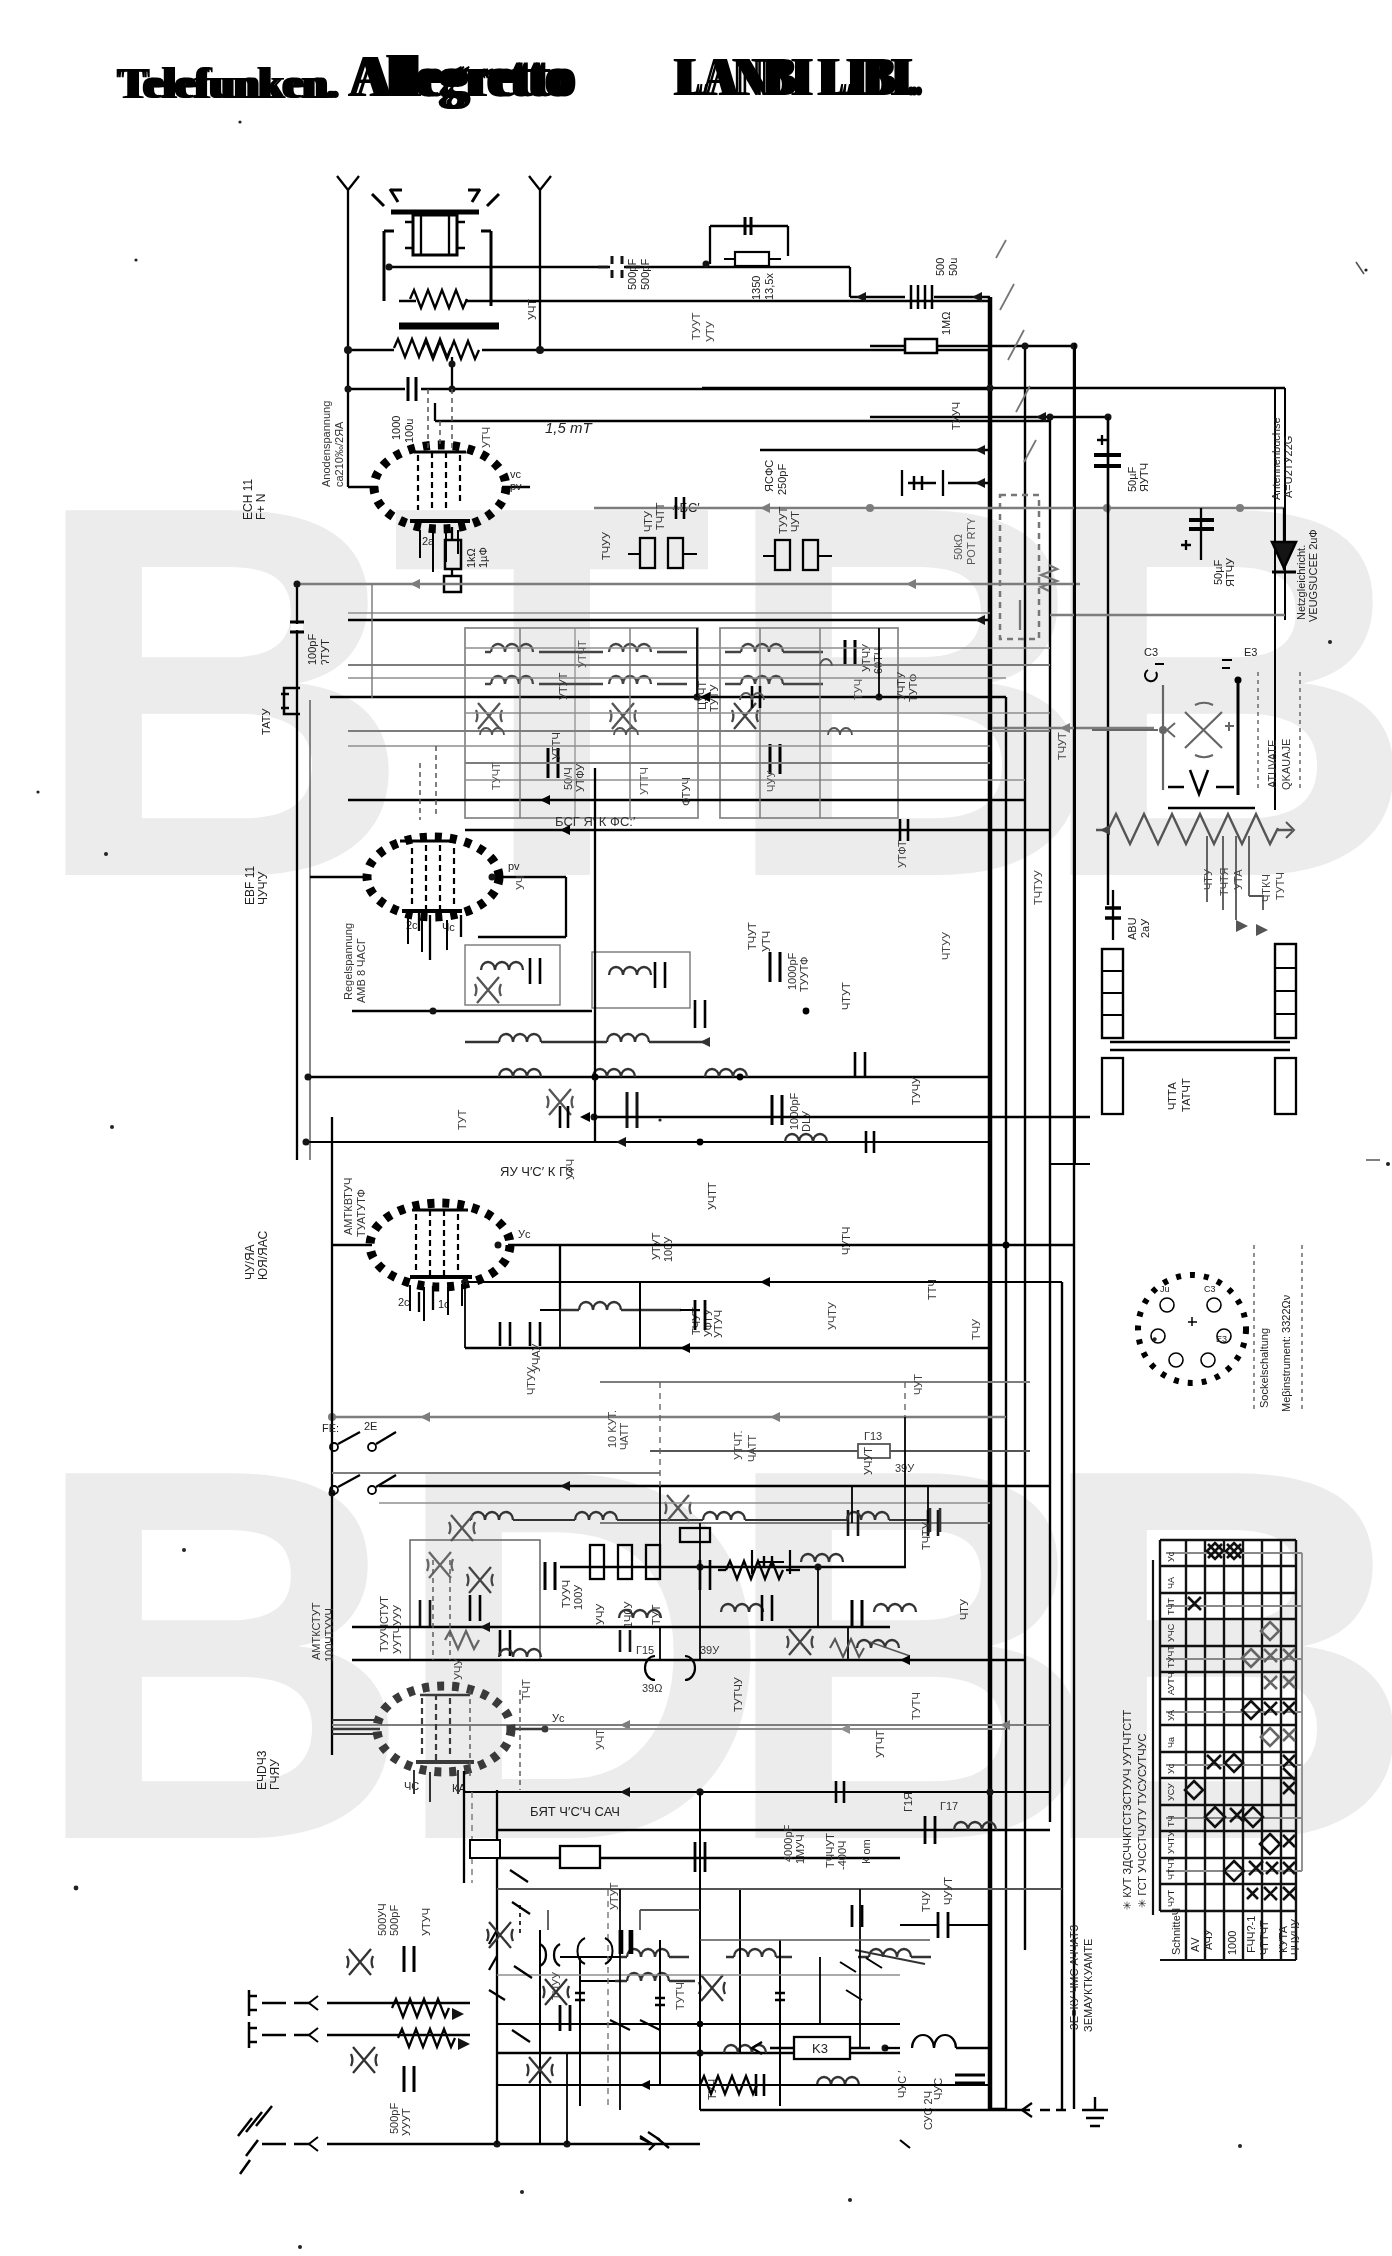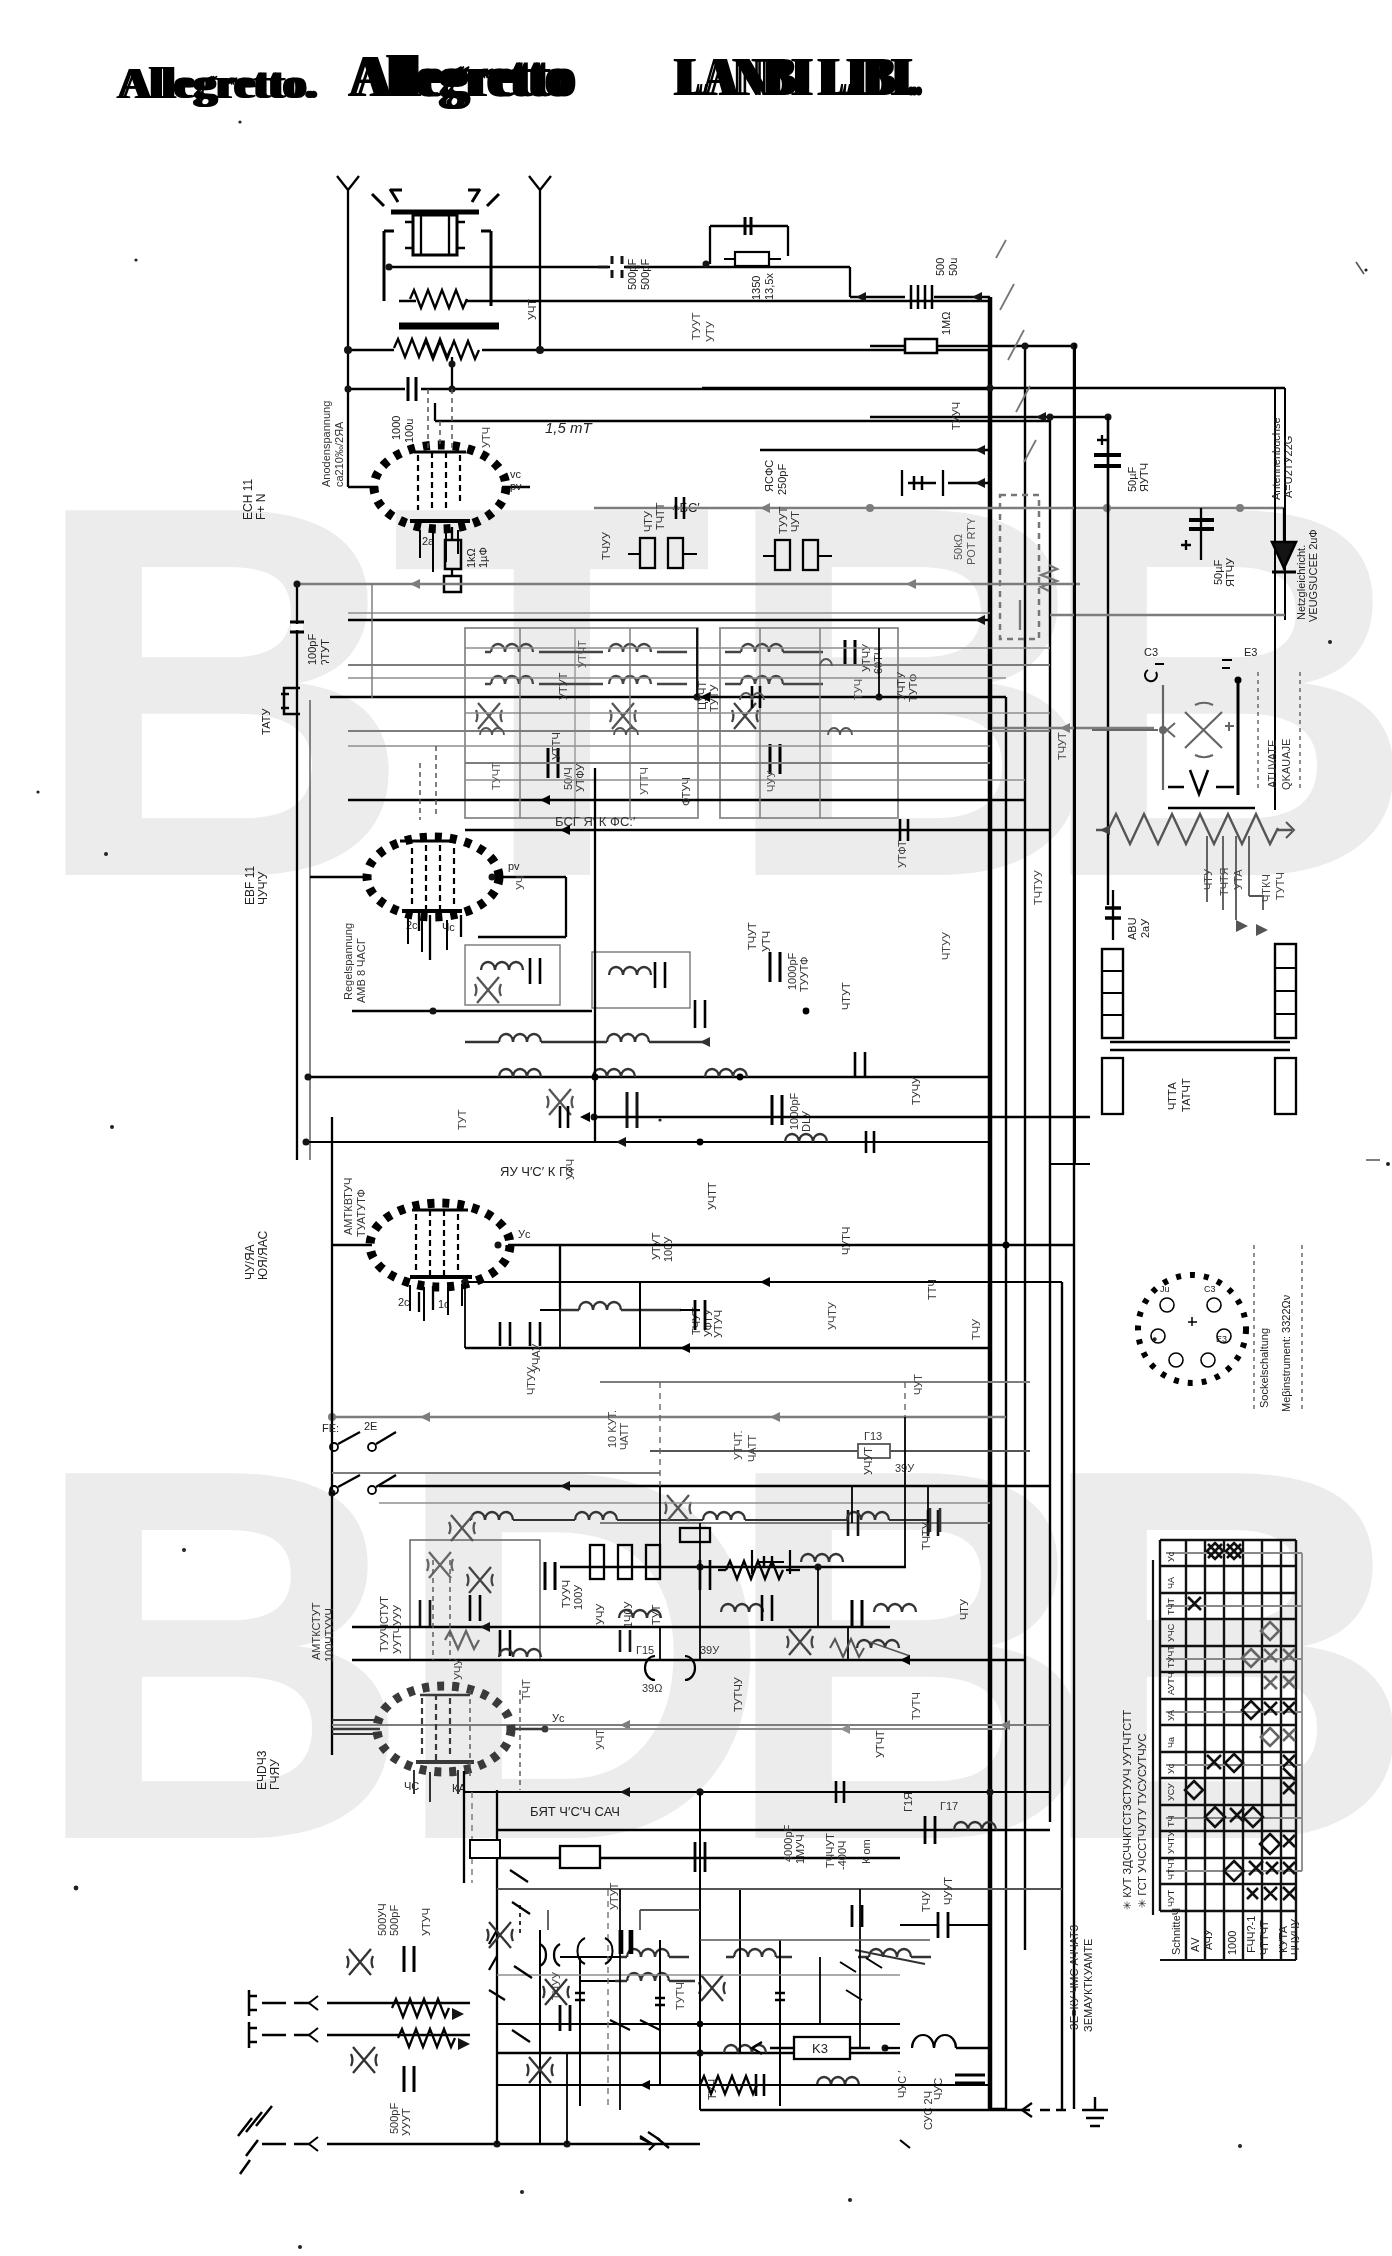--- a/index.html
+++ b/index.html
@@ -19,21 +19,21 @@
         <text x="390" y="875">T</text>
         <text x="720" y="875">B</text>
         <text x="1035" y="875">B</text>
 <text x="30" y="1838">B</text>
         <text x="390" y="1838">D</text>
         <text x="720" y="1838">B</text>
         <text x="1035" y="1838">B</text>
 </g>
 </svg>
 
-<div class="ttl" style="left:118px;top:58px;font-size:44px;">Allegretto.</div>
+<div class="ttl" style="left:118px;top:58px;font-size:44px;">Telefunken.</div>
 
 <div class="ttl" style="left:350px;top:42px;font-size:60px;transform:scaleX(0.87);transform-origin:left;text-shadow:6px 0 0 #000,-3px 0 0 #000;">Allegretto</div>
 
 <div class="ttl" style="left:676px;top:46px;font-size:54px;transform:scaleX(0.78);transform-origin:left;text-shadow:6px 0 0 #000,-4px 0 0 #000;">LANBI LIBI.</div>
 <svg style="position:absolute;left:0;top:0" width="1392" height="2256" viewBox="0 0 1392 2256" stroke-linecap="butt" fill="none">
 <defs>
 <g id="capv">
           <path d="M-9,-3 H9 M-9,3 H9" stroke-width="3"></path>
         </g>
 <g id="caph">

